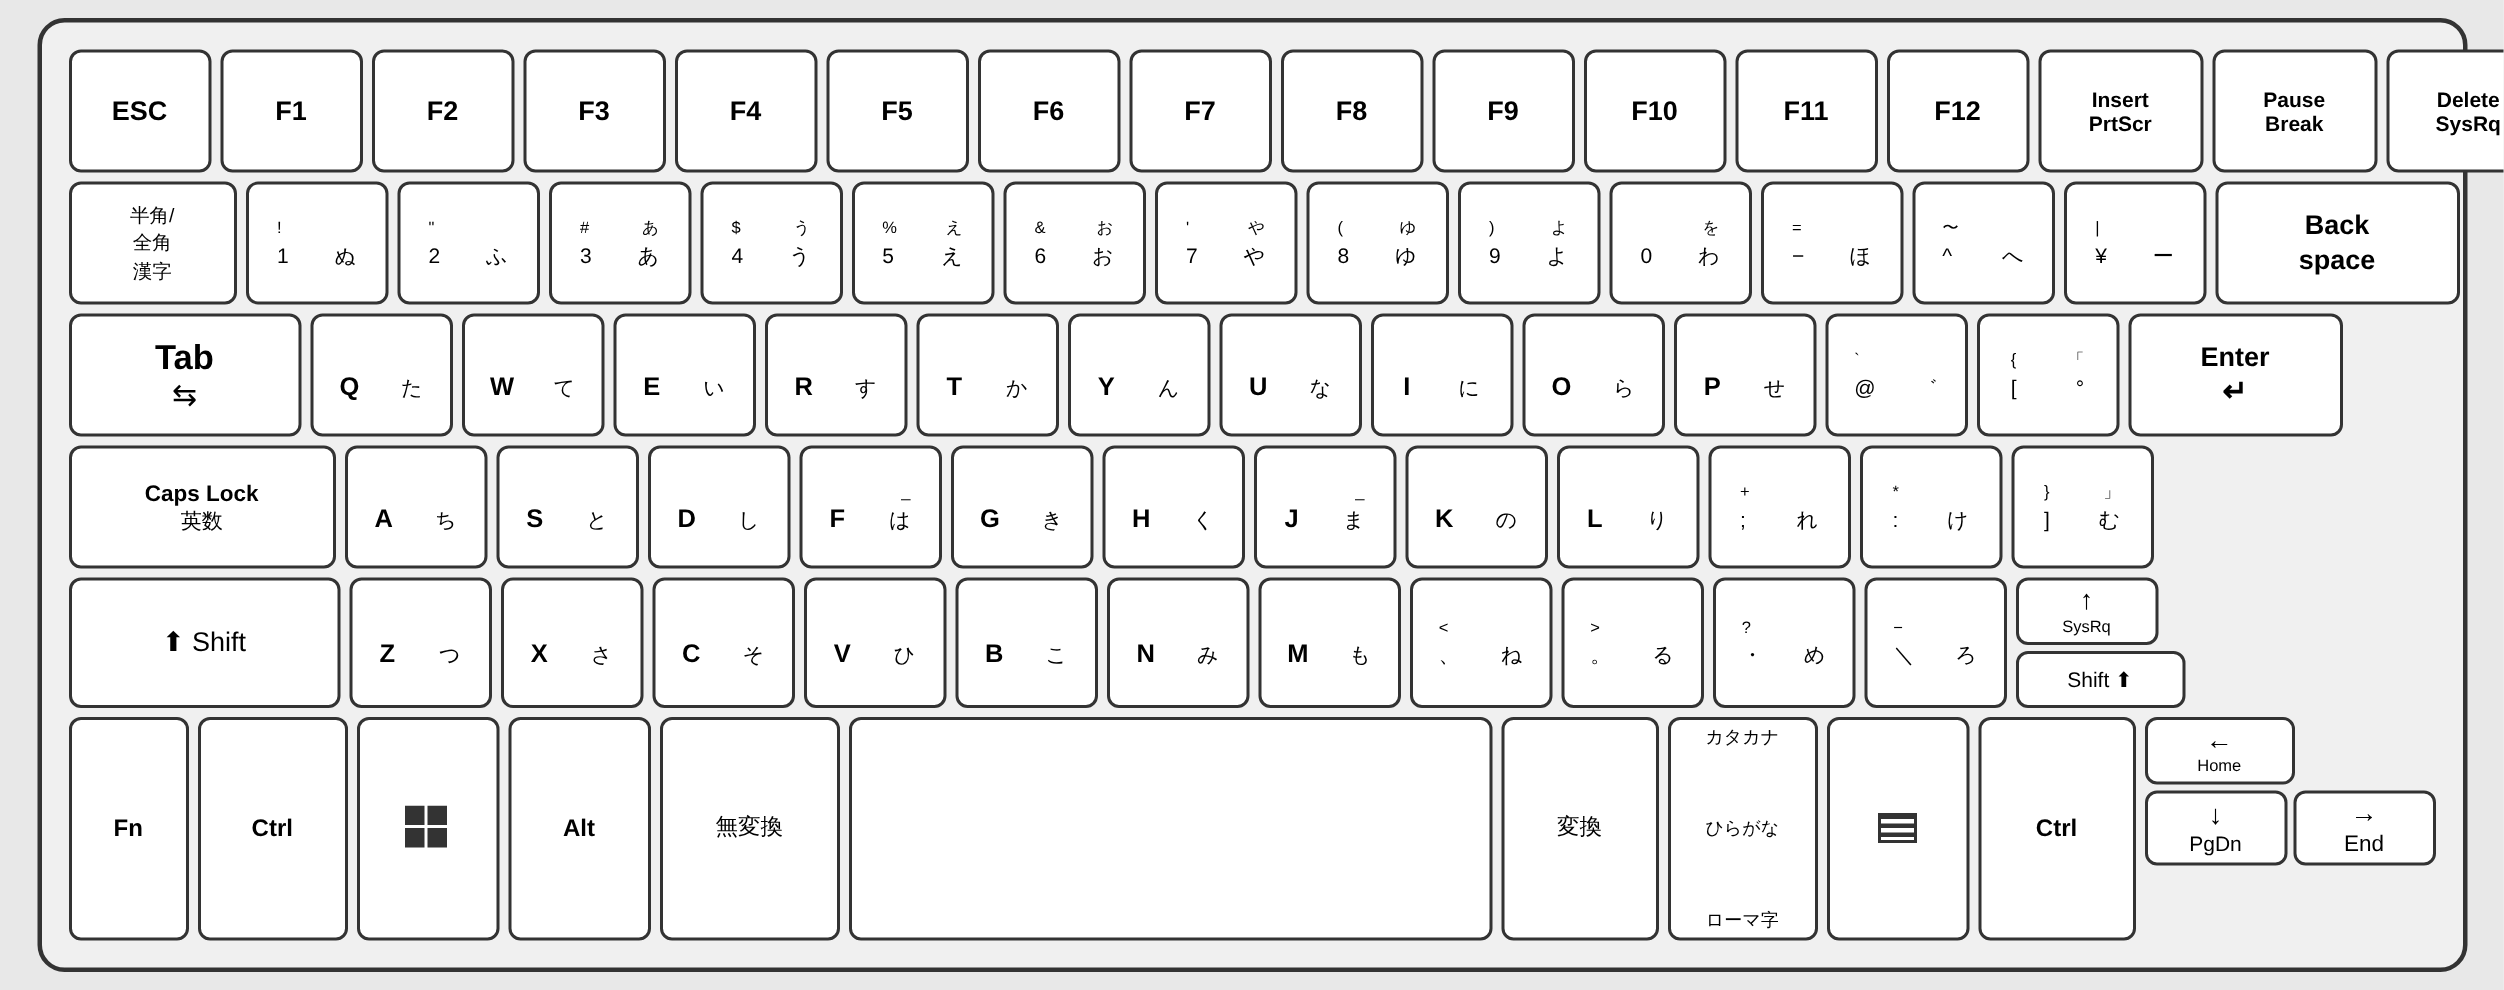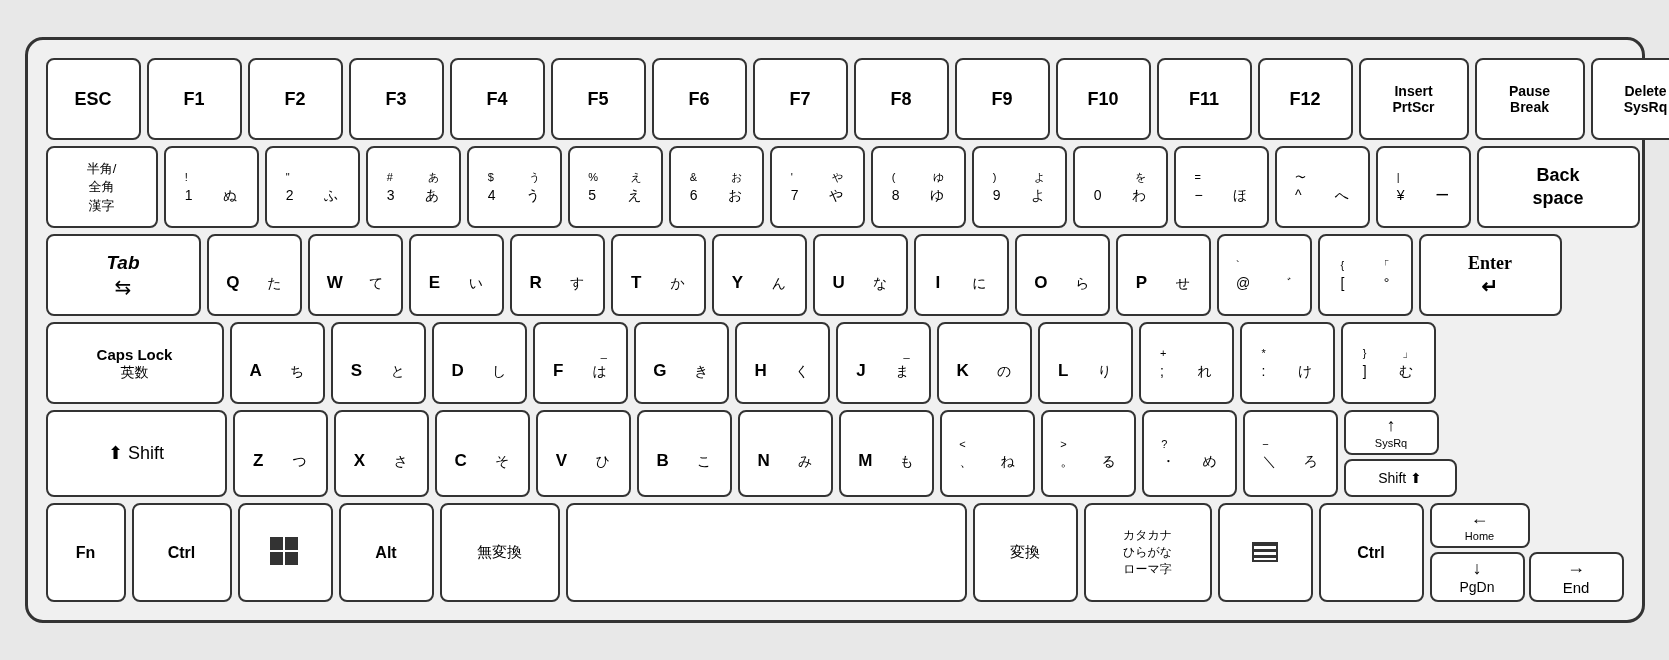--- a/index.html
+++ b/index.html
@@ -49,35 +49,35 @@
     .key-esc { width: 95px; }
     .key-f { width: 95px; }
     .key-pause { width: 110px; }
     .key-insert { width: 110px; }
     .key-delete { width: 110px; }
     
     .key-hankaku { width: 112px; font-size: 12px; line-height: 1.3; }
     .key-backspace { width: 163px; font-size: 16px; font-weight: bold; line-height: 1.3; }
     
     .key-tab { width: 155px; }
-    .key-enter { width: 143px; font-size: 18px; font-weight: bold; font-family: Liberation Serif, serif; }
+    .key-enter { width: 143px; font-size: 18px; font-weight: bold; }
     
     .key-caps { width: 178px; }
     
     .key-shift-l { width: 181px; }
     .key-shift-r { width: 113px; }
     
     .key-fn { width: 80px; text-align: center; }
     .key-ctrl { width: 100px; }
     .key-win { width: 95px; }
     .key-alt { width: 95px; }
     .key-muhenkan { width: 120px; }
     .key-space { flex: 1; }
     .key-henkan { width: 105px; }
-    .key-katakana { width: 128px; font-size: 11px; line-height: 1.2; }
+    .key-katakana { width: 100px; font-size: 11px; line-height: 1.2; gap: 44px; }
     .key-menu { width: 95px; }
     .key-ctrl-r { width: 105px; }
     
     .two-col {
       display: flex;
       width: 100%;
       height: 100%;
       justify-content: space-around;
       align-items: center;
       flex-direction: row;
@@ -332,21 +332,21 @@
       </div>
     </div>
     <div class="key key-backspace">
       <span style="font-size:18px;font-weight:bold;">Back</span>
       <span style="font-size:18px;font-weight:bold;">space</span>
     </div>
   </div>
 
   <div class="key-row">
     <div class="key key-tab" style="font-size:16px;">
-      <span style="font-weight:bold;font-size:19px;font-style:italic;">Tab</span>
+      <span style="font-weight:bold;font-size:23px;">Tab</span>
       <span style="font-size:20px;">⇆</span>
     </div>
 
     <div class="key key-unit">
       <div class="two-col">
         <div class="left-col">
             <span class="char-top">&nbsp;</span>
             <span class="char-bot" style="font-size:17px;font-weight:bold;">Q</span>
           </div>
         <div class="right-col">

